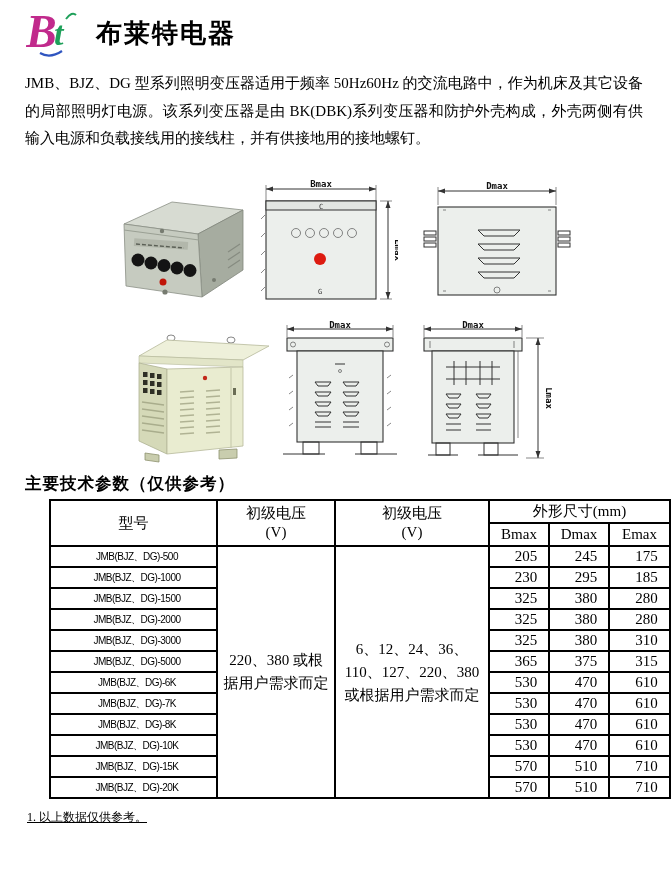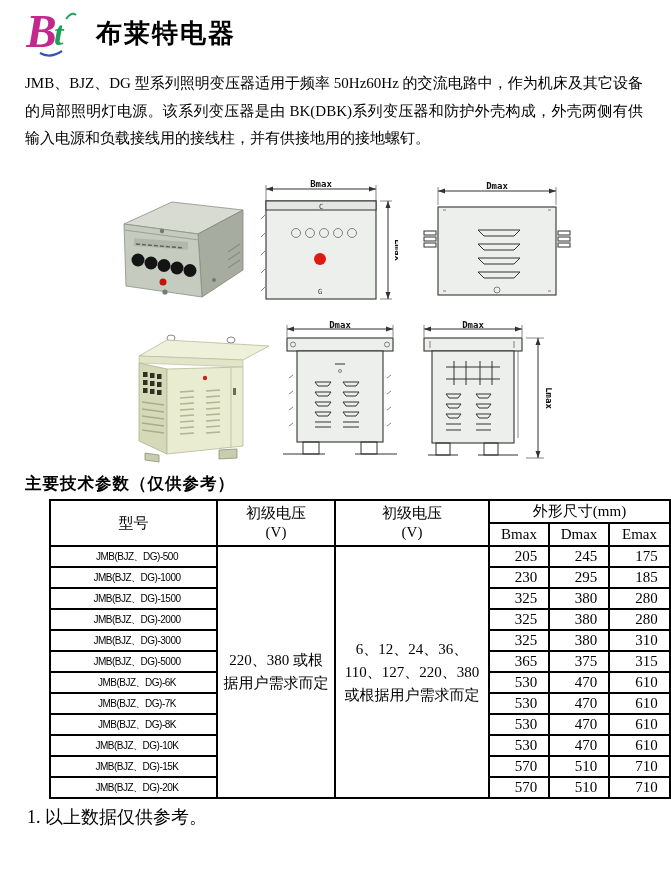--- a/index.html
+++ b/index.html
@@ -39,21 +39,21 @@
   table.spec th,table.spec td{border:2px solid #000;text-align:center;vertical-align:middle;
              padding:0;font-weight:normal;overflow:hidden;}
   table.spec th{height:21px;line-height:21px;}
   table.spec td{height:19px;line-height:19px;padding-left:14px;}
   .model-cell{text-align:right;padding-left:7px !important;
               font-family:Liberation Sans, sans-serif;font-size:10px;letter-spacing:-0.5px;}
   .merged-cell{line-height:23px !important;padding:0 5px !important;}
   .hdr2{line-height:19px;}
 
   
-  .notes{position:absolute;left:27px;top:806px;font-size:18px;line-height:23.5px;}
+  .notes{position:absolute;left:27px;top:806px;font-size:12px;line-height:23.5px;text-decoration:underline;}
 </style>
 </head>
 <body>
 
 <div class="page">
 
   <div class="logo">
     <svg class="logo-mark" viewBox="0 0 62 54">
       <text x="0" y="42" font-family="Liberation Serif, serif" font-style="italic" font-weight="bold" font-size="46" fill="#c12a8c">B</text>
       <path d="M14 48 q10 6 22 -2" stroke="#2f55c0" stroke-width="2.2" fill="none"></path>

